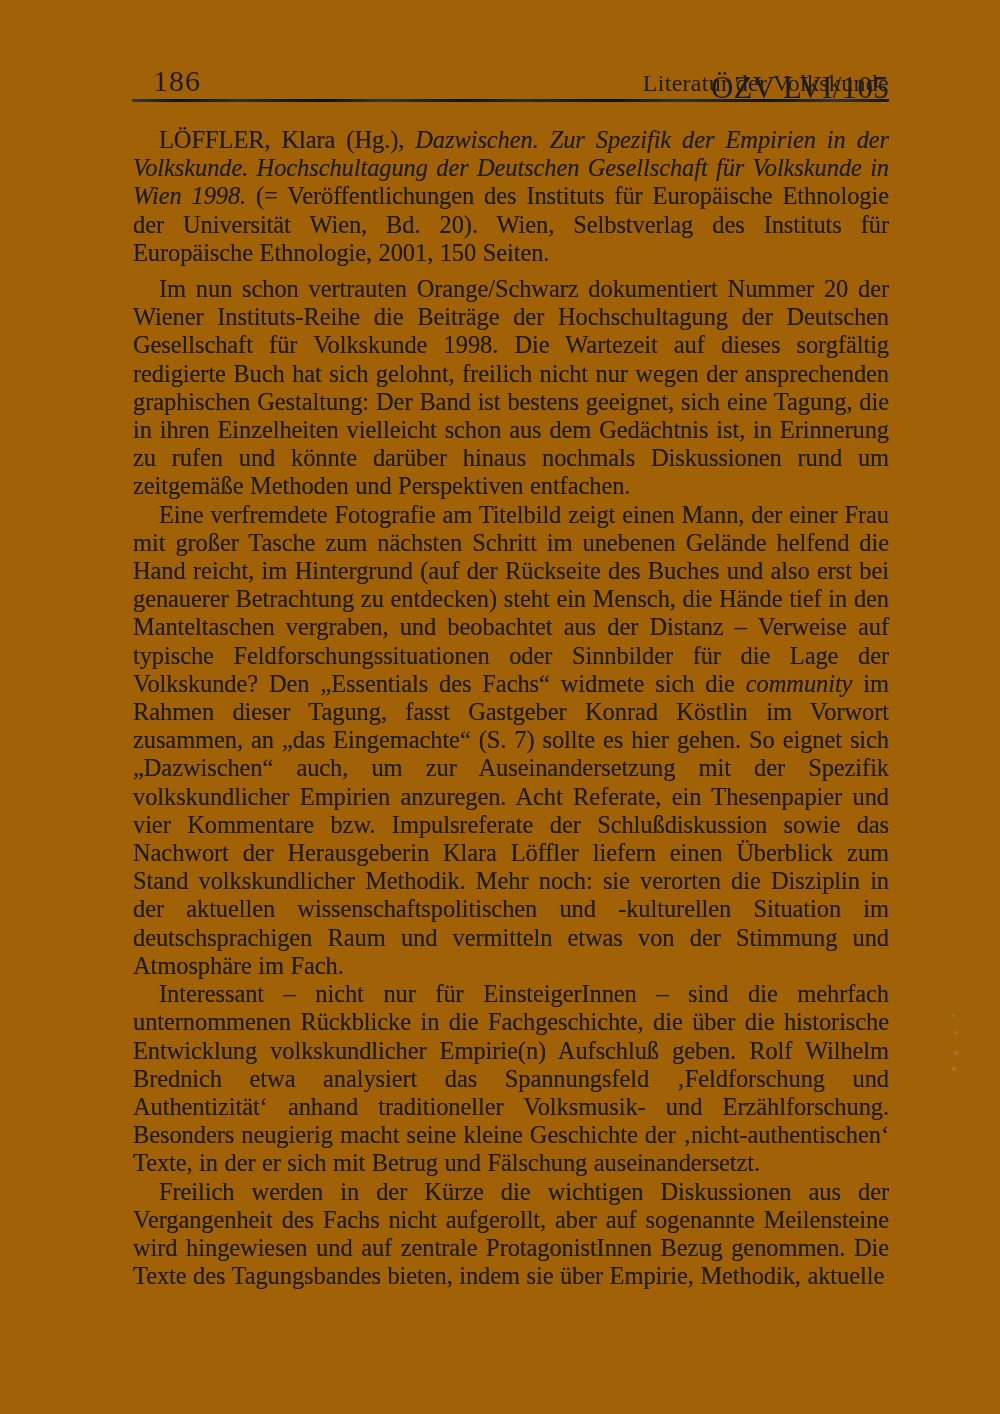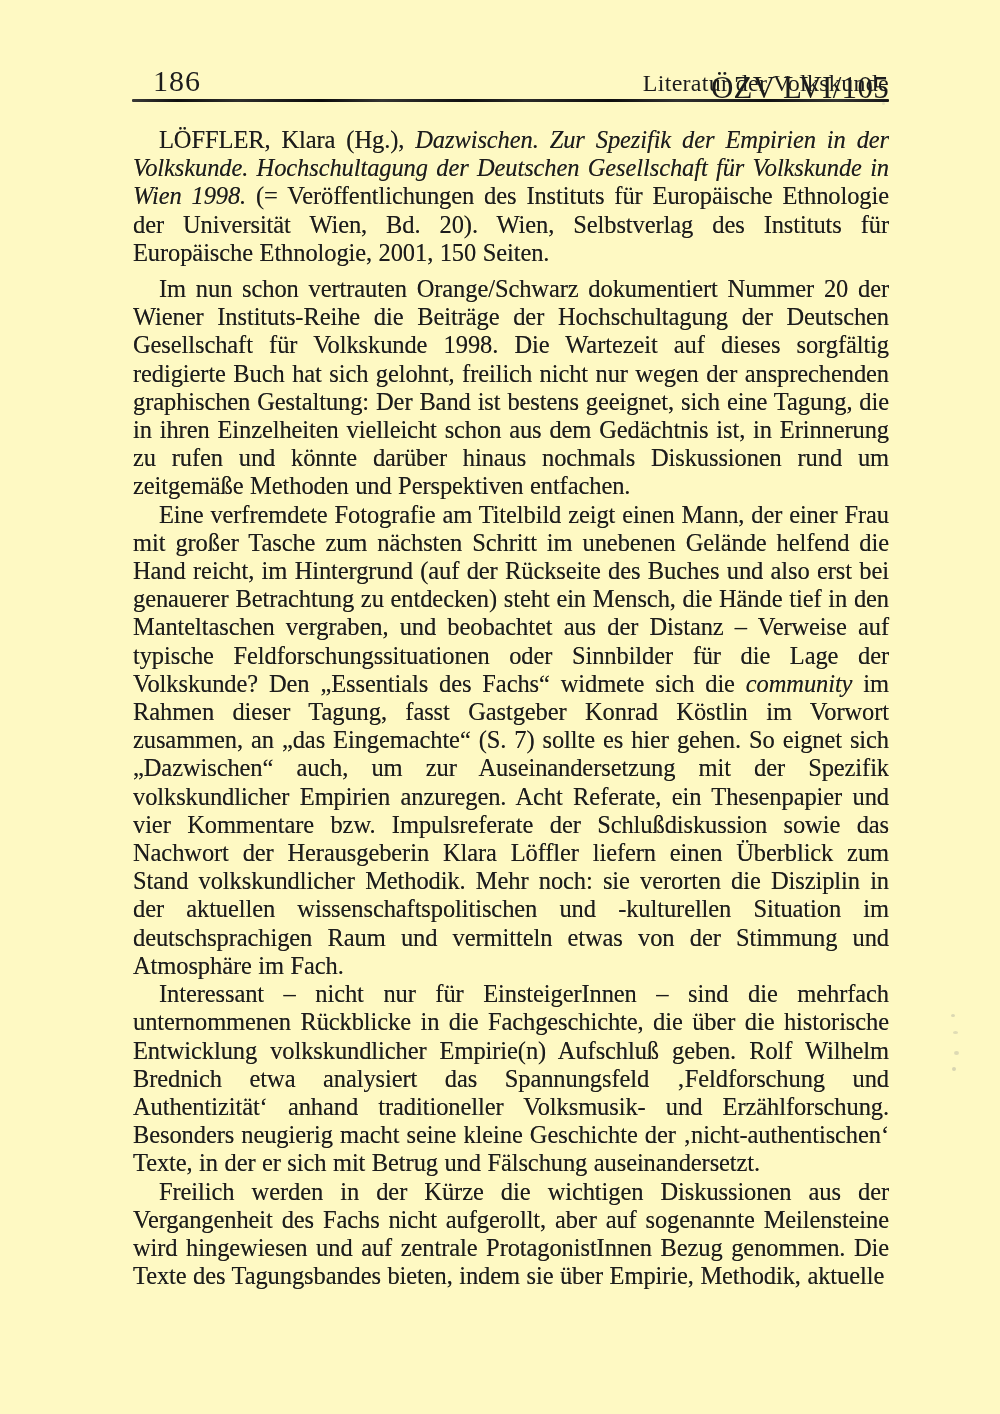--- a/index.html
+++ b/index.html
@@ -5,21 +5,21 @@
   html, body {
     margin: 0;
     padding: 0;
     background: #e8e8e6;
   }
   .page {
     position: relative;
     width: 1000px;
     height: 1414px;
     margin: 0 auto;
-    background: #fef9c3;
+    background: #a16207;
     color: #1c1c1c;
     font-family: "Liberation Serif", "DejaVu Serif", serif;
     overflow: hidden;
   }
   
   .page-header {
     position: absolute;
     left: 133px;
     top: 0;
     width: 756px;

